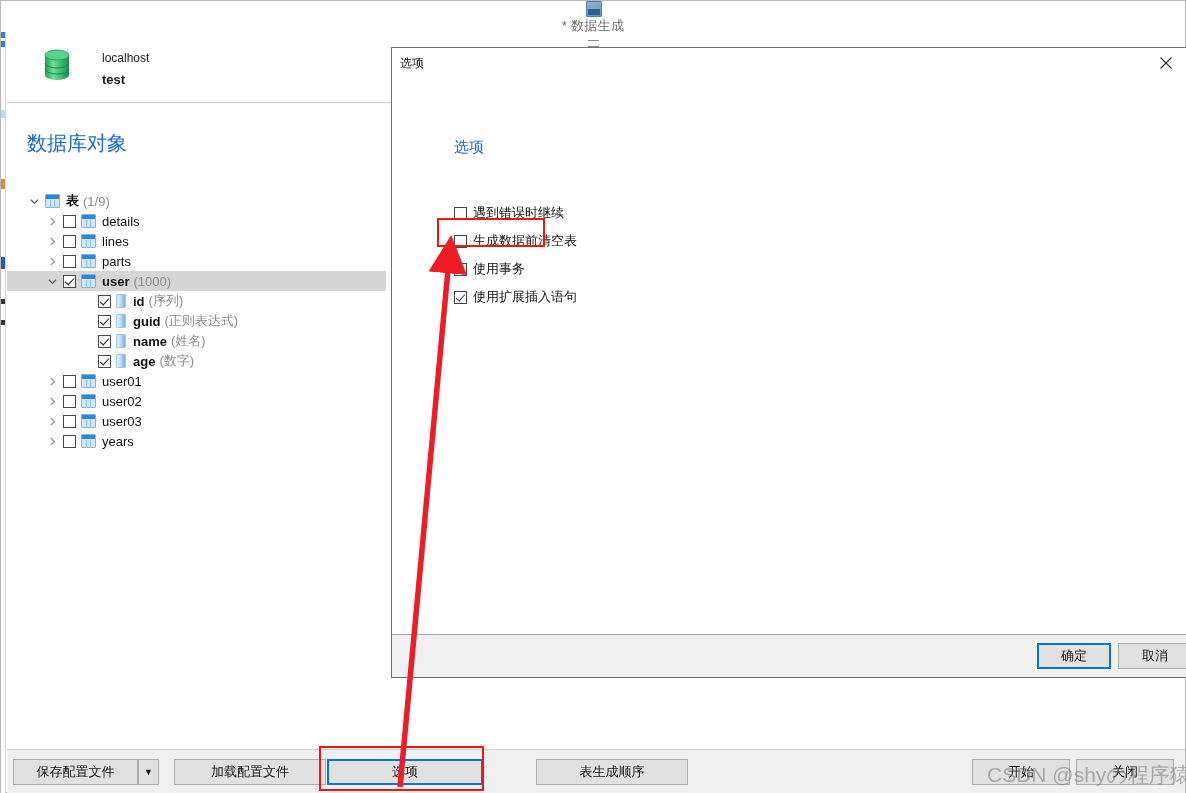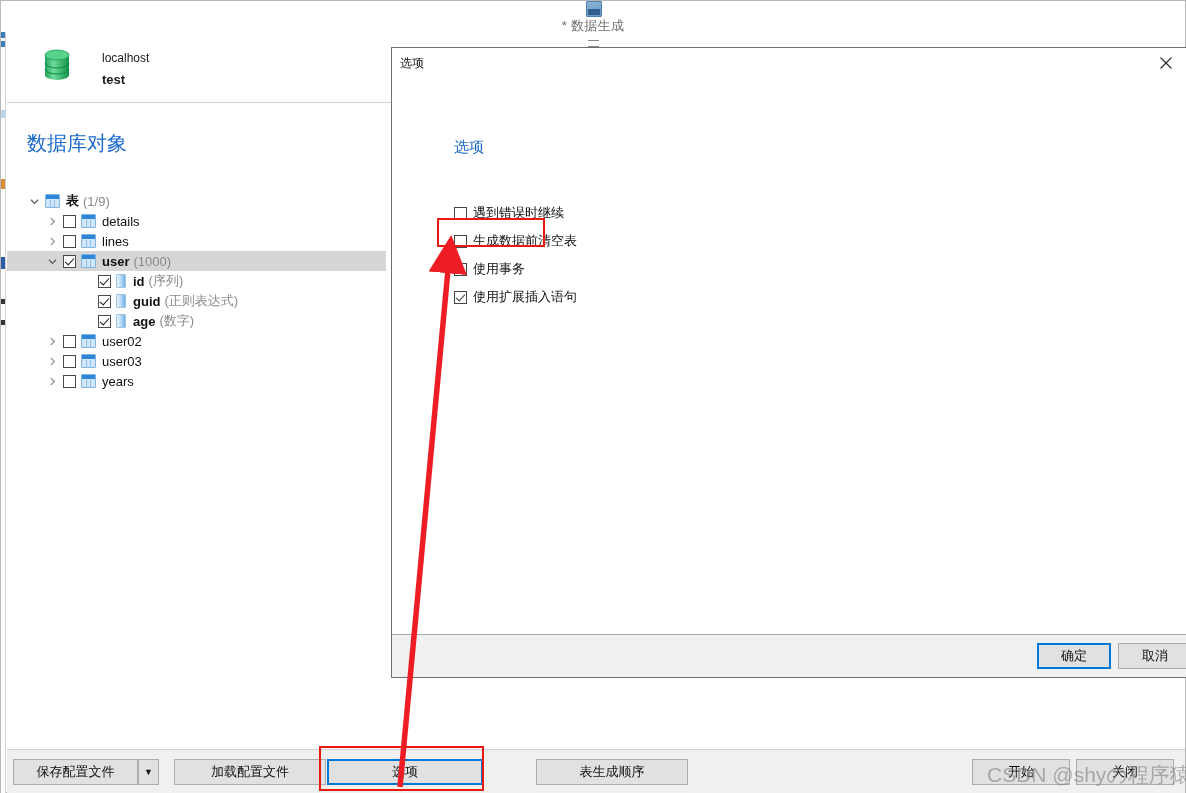--- a/index.html
+++ b/index.html
@@ -336,20 +336,31 @@
         <div style="width: 38px; flex: 0 0 auto;"></div>
         <span class="chev">
           <svg width="9" height="9" viewBox="0 0 9 9">
             <polyline points="2.8,1 6.4,4.5 2.8,8" fill="none" stroke="#9a9a9a" stroke-width="1.3"></polyline>
           </svg>
         </span>
         <span class="cbox" style="margin-left: 4px;"></span>
         <span class="tbl-ico"></span>
         <span class="tplain">lines</span>
       </div>
+      <div class="trow">
+        <div style="width: 38px; flex: 0 0 auto;"></div>
+        <span class="chev">
+          <svg width="9" height="9" viewBox="0 0 9 9">
+            <polyline points="2.8,1 6.4,4.5 2.8,8" fill="none" stroke="#9a9a9a" stroke-width="1.3"></polyline>
+          </svg>
+        </span>
+        <span class="cbox" style="margin-left: 4px;"></span>
+        <span class="tbl-ico"></span>
+        <span class="tplain">parts</span>
+      </div>
       <div class="trow sel">
         <div style="width: 38px; flex: 0 0 auto;"></div>
         <span class="chev">
           <svg width="9" height="9" viewBox="0 0 9 9">
             <polyline points="1,2.8 4.5,6.4 8,2.8" fill="none" stroke="#5d5d5d" stroke-width="1.3"></polyline>
           </svg>
         </span>
         <span class="cbox checked" style="margin-left: 4px;"></span>
         <span class="tbl-ico"></span>
         <span class="tname">user</span>
@@ -369,22 +380,41 @@
         <span class="cbox checked" style="margin-left: 4px;"></span>
         <span class="col-ico"></span>
         <span class="tname">guid</span>
         <span class="tmeta">(正则表达式)</span>
       </div>
       <div class="trow">
         <div style="width: 73px; flex: 0 0 auto;"></div>
         <span class="chev empty"></span>
         <span class="cbox checked" style="margin-left: 4px;"></span>
         <span class="col-ico"></span>
+        <span class="tname">name</span>
+        <span class="tmeta">(姓名)</span>
+      </div>
+      <div class="trow">
+        <div style="width: 73px; flex: 0 0 auto;"></div>
+        <span class="chev empty"></span>
+        <span class="cbox checked" style="margin-left: 4px;"></span>
+        <span class="col-ico"></span>
         <span class="tname">age</span>
         <span class="tmeta">(数字)</span>
+      </div>
+      <div class="trow">
+        <div style="width: 38px; flex: 0 0 auto;"></div>
+        <span class="chev">
+          <svg width="9" height="9" viewBox="0 0 9 9">
+            <polyline points="2.8,1 6.4,4.5 2.8,8" fill="none" stroke="#9a9a9a" stroke-width="1.3"></polyline>
+          </svg>
+        </span>
+        <span class="cbox" style="margin-left: 4px;"></span>
+        <span class="tbl-ico"></span>
+        <span class="tplain">user01</span>
       </div>
       <div class="trow">
         <div style="width: 38px; flex: 0 0 auto;"></div>
         <span class="chev">
           <svg width="9" height="9" viewBox="0 0 9 9">
             <polyline points="2.8,1 6.4,4.5 2.8,8" fill="none" stroke="#9a9a9a" stroke-width="1.3"></polyline>
           </svg>
         </span>
         <span class="cbox" style="margin-left: 4px;"></span>
         <span class="tbl-ico"></span>

